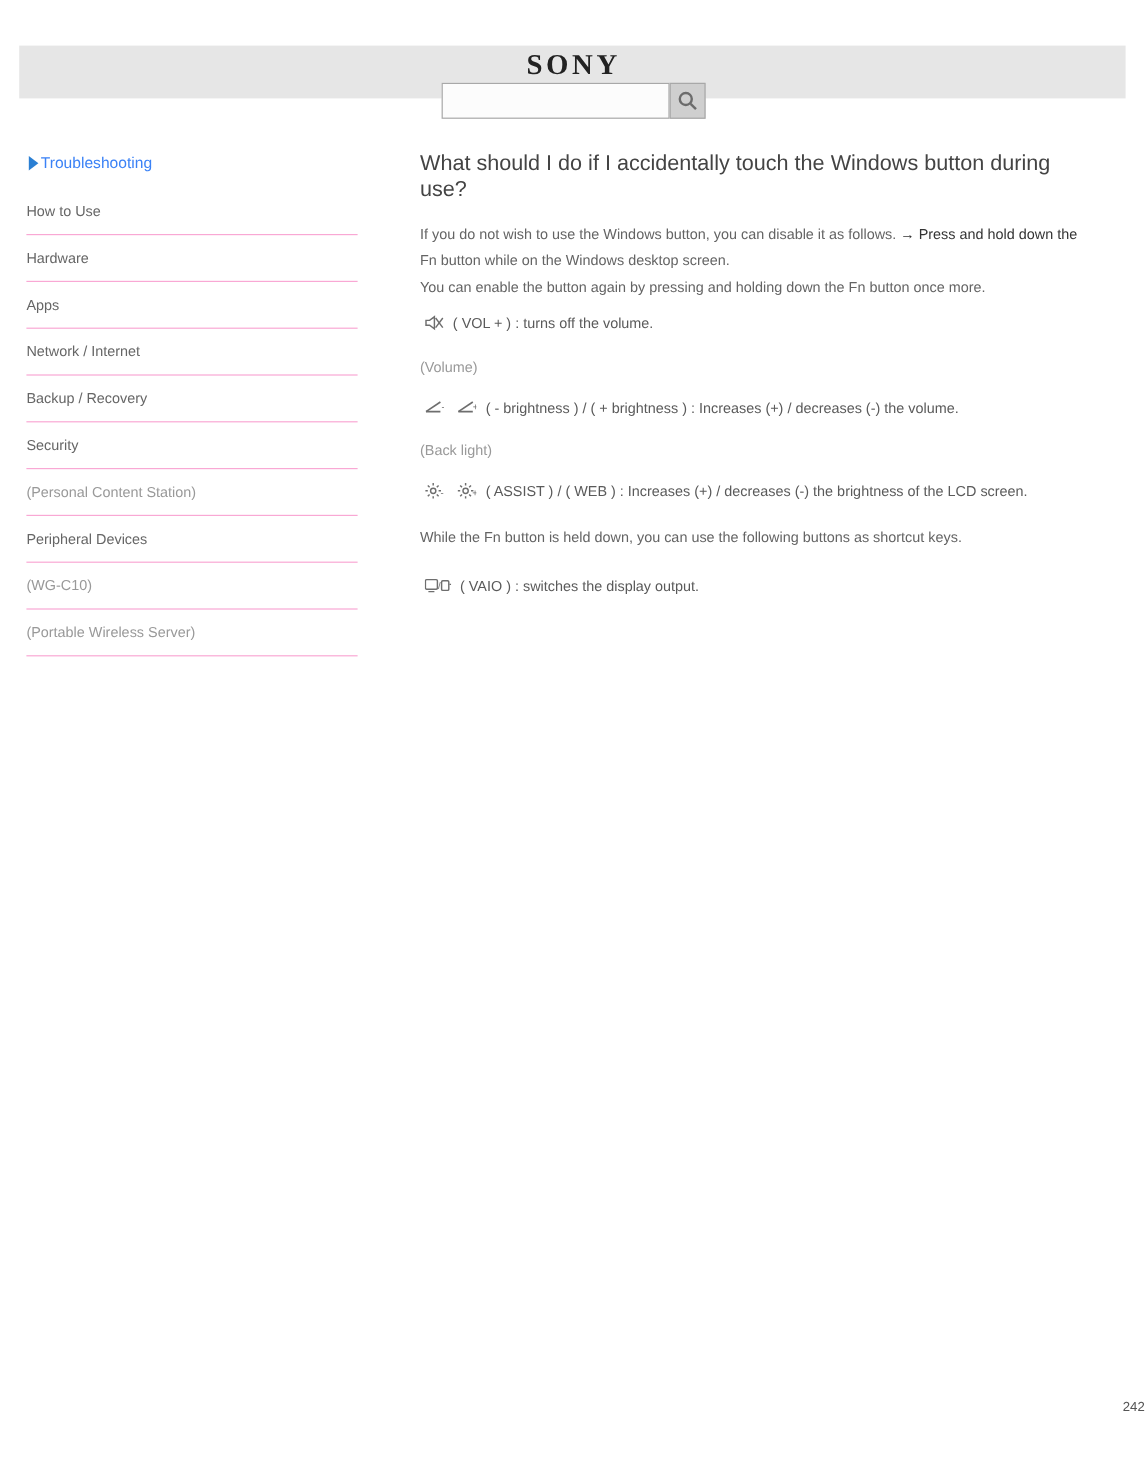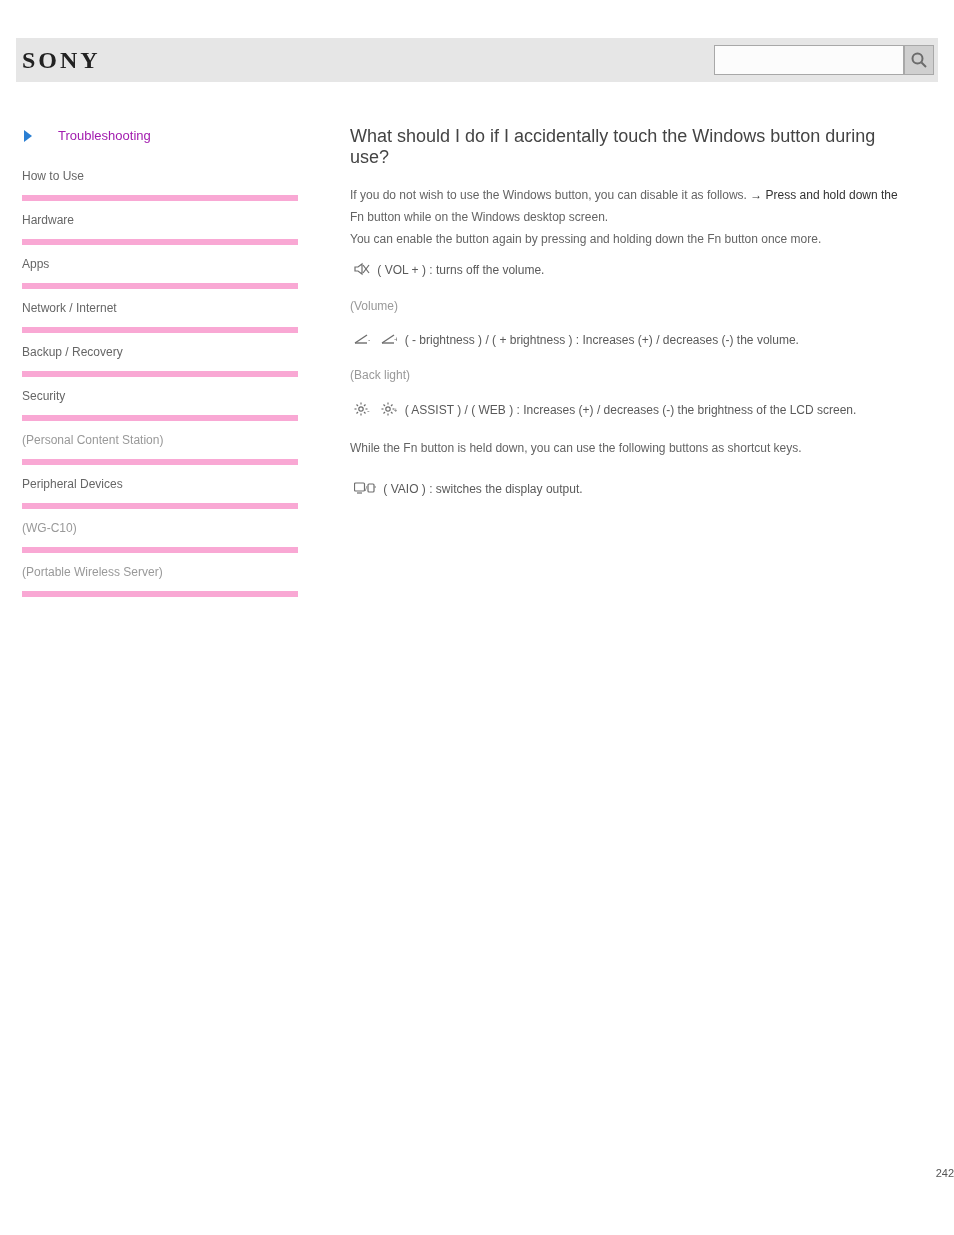--- a/index.html
+++ b/index.html
@@ -21,20 +21,21 @@
     padding: 38px 16px 0 16px;
   }
   .header {
     background: #e6e6e6;
     padding: 4px 4px 4px 6px;
     display: flex;
     align-items: center;
     justify-content: space-between;
     height: 44px;
     box-sizing: border-box;
+    flex-direction: column;
   }
   .logo {
     font-family: "Times New Roman", Times, serif;
     font-weight: bold;
     letter-spacing: 3px;
     font-size: 24px;
     color: #222222;
   }
   .search-wrap {
     display: flex;
@@ -67,29 +68,29 @@
     padding-top: 44px;
   }
   .sidebar {
     width: 286px;
     box-sizing: border-box;
     padding: 0 4px 0 6px;
   }
   .side-link {
     display: flex;
     align-items: center;
-    gap: 24px;
-    color: #a21caf;
+    gap: 0;
+    color: #3b82f6;
     font-size: 13px;
     padding: 2px 0 14px 0;
     cursor: pointer;
   }
   .chevron svg { display: block; }
   .side-item {
-    border-bottom: 6px solid #f9a8d4;
+    border-bottom: 1px solid #f9a8d4;
     padding: 12px 0 12px 0;
     font-size: 12px;
     color: #666666;
     cursor: pointer;
   }
   .content {
     flex: 1;
     padding-left: 48px;
     padding-right: 24px;
     color: #5a5a5a;

